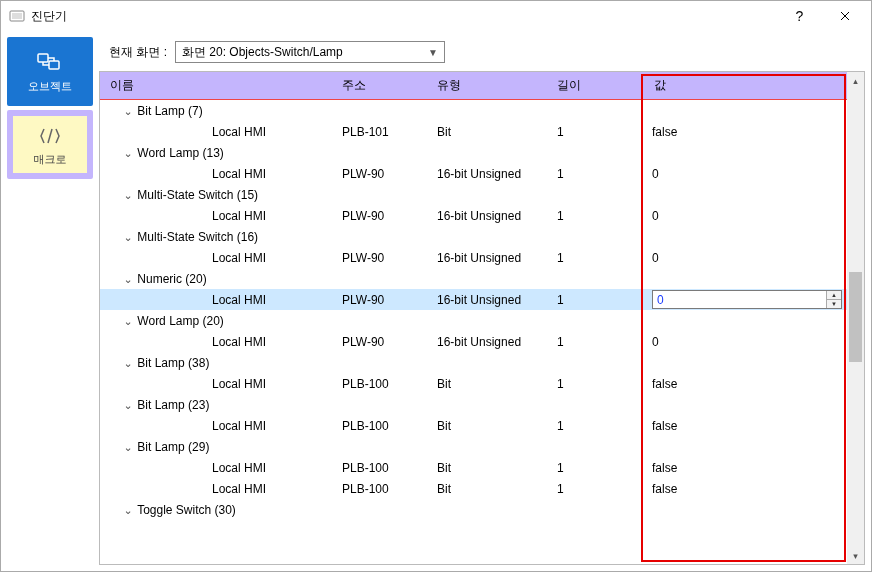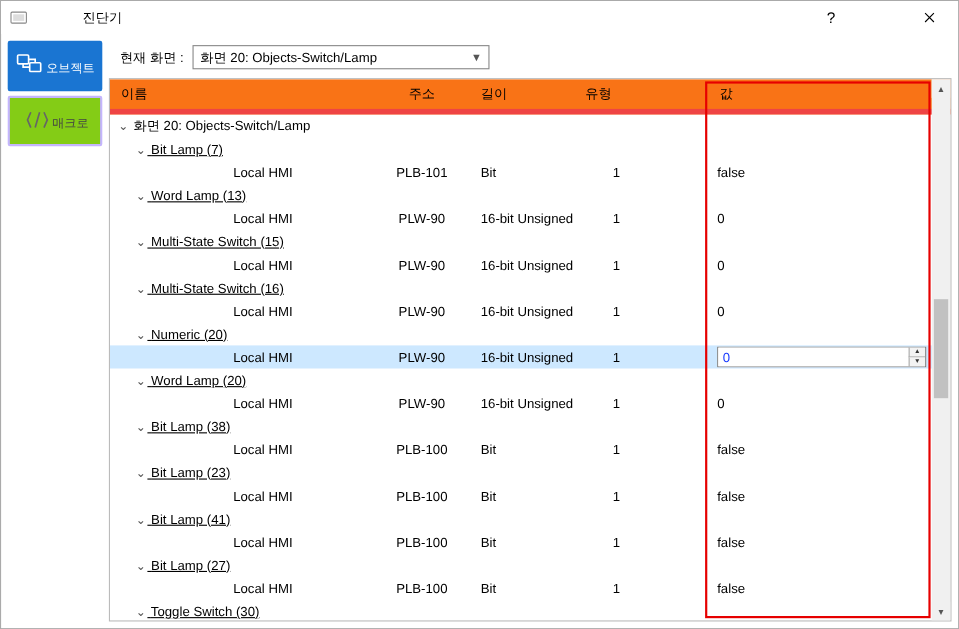--- a/index.html
+++ b/index.html
@@ -1,56 +1,56 @@
 <!DOCTYPE html>
 <html><head>
 <meta charset="utf-8">
 <style>
   * { box-sizing: border-box; margin: 0; padding: 0; font-family: "Malgun Gothic", "Segoe UI", sans-serif; }
   body { background: #fff; width: 872px; height: 572px; overflow: hidden; border: 1px solid #aaa; }
   
-  .titlebar { height: 30px; display: flex; align-items: center; padding: 0 4px 0 8px; background: #fff; gap: 44px; }
+  .titlebar { height: 30px; display: flex; align-items: center; padding: 0 4px 0 8px; background: #fff; }
   .titlebar-icon { width: 16px; height: 16px; margin-right: 6px; display: flex; align-items: center; justify-content: center; }
   .titlebar-title { flex: 1; font-size: 12px; color: #000; }
   .titlebar-btn { width: 45px; height: 28px; display: flex; align-items: center; justify-content: center; font-size: 14px; color: #000; }
 
   .body { display: flex; height: calc(100% - 30px); }
   
   .sidebar { width: 98px; padding: 6px; display: flex; flex-direction: column; gap: 4px; }
-  .sidebar-item { border: 2px solid #c4b5fd; border-radius: 2px; display: flex; flex-direction: row; align-items: center; justify-content: center; padding: 8px 0 6px; cursor: pointer; }
+  .sidebar-item { border: 6px solid #c4b5fd; border-radius: 2px; display: flex; flex-direction: column; align-items: center; justify-content: center; padding: 8px 0 6px; cursor: pointer; }
   .sidebar-item.active { background: #1a75d2; border-color: #1a75d2; color: #fff; }
   .sidebar-item-icon { width: 28px; height: 24px; margin-bottom: 4px; }
   .sidebar-item-label { font-size: 11px; }
-  .sidebar-item.inactive { background: #84cc16; color: #444; }
+  .sidebar-item.inactive { background: #fef9c3; color: #444; }
   
   .main { flex: 1; display: flex; flex-direction: column; padding: 6px 6px 6px 0; min-width: 0; }
   .toolbar { display: flex; align-items: center; gap: 8px; padding: 4px 10px 8px; }
   .toolbar-label { font-size: 12px; }
   .select { flex: 0 0 270px; display: flex; align-items: center; justify-content: space-between; border: 1px solid #888; background: #fff; padding: 2px 6px; font-size: 12px; height: 22px; cursor: pointer; }
   .select-arrow { font-size: 10px; color: #555; }
   
   .grid-wrap { flex: 1; border: 1px solid #bbb; position: relative; overflow: hidden; }
   .grid { width: 100%; font-size: 12px; }
-  .grid-header { display: flex; border-bottom: 5px solid #ef4444; background: #f97316; }
+  .grid-header { display: flex; border-bottom: 1px solid #ef4444; background: #c4b5fd; }
   .grid-header-cell { padding: 5px 6px; font-weight: normal; text-align: left; }
   .col-name { flex: 0 0 236px; padding-left: 10px; }
-  .col-addr { flex: 0 0 95px; text-align: center; }
+  .col-addr { flex: 0 0 95px; }
   .col-type { flex: 0 0 120px; }
   .col-len  { flex: 0 0 95px; }
   .col-val  { flex: 1; padding-left: 8px; }
   
   .red-box { position: absolute; top: 2px; right: 18px; width: 205px; bottom: 2px; border: 2px solid #e60000; pointer-events: none; }
   
   .grid-body { overflow-y: auto; height: calc(100% - 26px); position: relative; }
   .row { display: flex; align-items: center; height: 21px; }
   .row.selected { background: #cde8ff; }
   .cell { padding: 0 6px; white-space: nowrap; overflow: hidden; text-overflow: ellipsis; }
   .tree-toggle { display: inline-block; width: 12px; text-align: center; color: #555; font-size: 11px; cursor: pointer; }
   .lvl0 { padding-left: 6px; }
-  .lvl1 { padding-left: 22px; text-decoration: underline; }
+  .lvl1 { padding-left: 22px; }
   .lvl2 { padding-left: 48px; text-align: center; }
   
   .spin-input { display: flex; align-items: center; width: 190px; height: 19px; border: 1px solid #7a7a7a; background: #fff; }
   .spin-input input { flex: 1; border: none; outline: none; font-size: 12px; color: #1a3cff; padding: 0 4px; height: 100%; }
   .spin-btns { display: flex; flex-direction: column; height: 100%; }
   .spin-btn { width: 15px; height: 9px; border-left: 1px solid #aaa; display: flex; align-items: center; justify-content: center; font-size: 6px; color: #333; background: #f3f3f3; cursor: pointer; }
   .spin-btn:first-child { border-bottom: 1px solid #aaa; }
 
   .scrollbar-v { position: absolute; right: 0; top: 0; bottom: 0; width: 17px; background: #f0f0f0; }
   .scroll-arrow { height: 17px; display: flex; align-items: center; justify-content: center; font-size: 9px; color: #555; background: #f0f0f0; cursor: pointer; }
@@ -107,32 +107,25 @@
         <span>화면 20: Objects-Switch/Lamp</span>
         <span class="select-arrow">▼</span>
       </div>
     </div>
 
     <div class="grid-wrap">
       <div class="grid">
         <div class="grid-header">
           <div class="grid-header-cell col-name">이름</div>
           <div class="grid-header-cell col-addr">주소</div>
+          <div class="grid-header-cell col-type">유형</div>
           <div class="grid-header-cell col-len">길이</div>
-          <div class="grid-header-cell col-type">유형</div>
           <div class="grid-header-cell col-val">값</div>
         </div>
         <div class="grid-body" id="grid-body">
-            <div class="row">
-              <div class="cell col-name lvl0"><span class="tree-toggle">⌄</span> <span>화면 20: Objects-Switch/Lamp</span></div>
-              <div class="cell col-addr"></div>
-              <div class="cell col-type"></div>
-              <div class="cell col-len"></div>
-              <div class="cell col-val"></div>
-            </div>
             <div class="row">
               <div class="cell col-name lvl1"><span class="tree-toggle">⌄</span> <span>Bit Lamp (7)</span></div>
               <div class="cell col-addr"></div>
               <div class="cell col-type"></div>
               <div class="cell col-len"></div>
               <div class="cell col-val"></div>
             </div>
             <div class="row">
               <div class="cell col-name lvl2"><span>Local HMI</span></div>
               <div class="cell col-addr">PLB-101</div>
@@ -240,39 +233,32 @@
               <div class="cell col-val"></div>
             </div>
             <div class="row">
               <div class="cell col-name lvl2"><span>Local HMI</span></div>
               <div class="cell col-addr">PLB-100</div>
               <div class="cell col-type">Bit</div>
               <div class="cell col-len">1</div>
               <div class="cell col-val">false</div>
             </div>
             <div class="row">
-              <div class="cell col-name lvl1"><span class="tree-toggle">⌄</span> <span>Bit Lamp (41)</span></div>
-              <div class="cell col-addr"></div>
-              <div class="cell col-type"></div>
-              <div class="cell col-len"></div>
-              <div class="cell col-val"></div>
-            </div>
-            <div class="row">
-              <div class="cell col-name lvl2"><span>Local HMI</span></div>
-              <div class="cell col-addr">PLB-100</div>
-              <div class="cell col-type">Bit</div>
-              <div class="cell col-len">1</div>
-              <div class="cell col-val">false</div>
-            </div>
-            <div class="row">
-              <div class="cell col-name lvl1"><span class="tree-toggle">⌄</span> <span>Bit Lamp (27)</span></div>
-              <div class="cell col-addr"></div>
-              <div class="cell col-type"></div>
-              <div class="cell col-len"></div>
-              <div class="cell col-val"></div>
+              <div class="cell col-name lvl1"><span class="tree-toggle">⌄</span> <span>Bit Lamp (29)</span></div>
+              <div class="cell col-addr"></div>
+              <div class="cell col-type"></div>
+              <div class="cell col-len"></div>
+              <div class="cell col-val"></div>
+            </div>
+            <div class="row">
+              <div class="cell col-name lvl2"><span>Local HMI</span></div>
+              <div class="cell col-addr">PLB-100</div>
+              <div class="cell col-type">Bit</div>
+              <div class="cell col-len">1</div>
+              <div class="cell col-val">false</div>
             </div>
             <div class="row">
               <div class="cell col-name lvl2"><span>Local HMI</span></div>
               <div class="cell col-addr">PLB-100</div>
               <div class="cell col-type">Bit</div>
               <div class="cell col-len">1</div>
               <div class="cell col-val">false</div>
             </div>
             <div class="row">
               <div class="cell col-name lvl1"><span class="tree-toggle">⌄</span> <span>Toggle Switch (30)</span></div>

